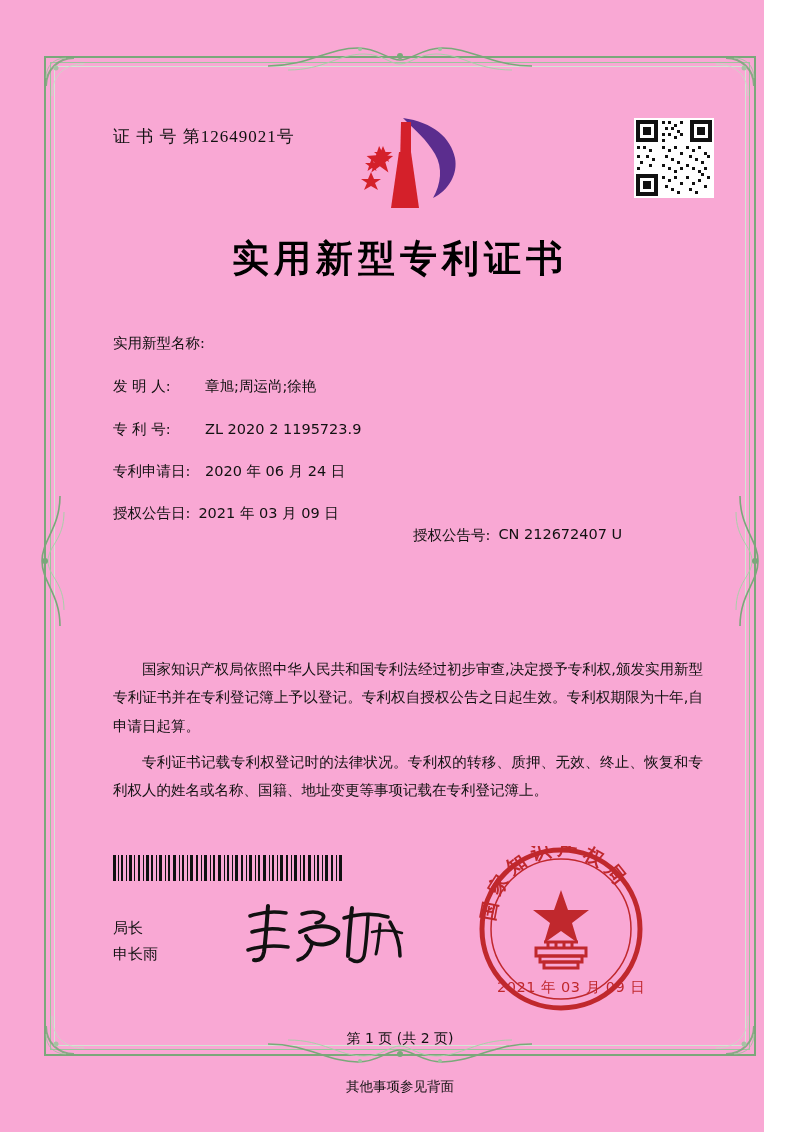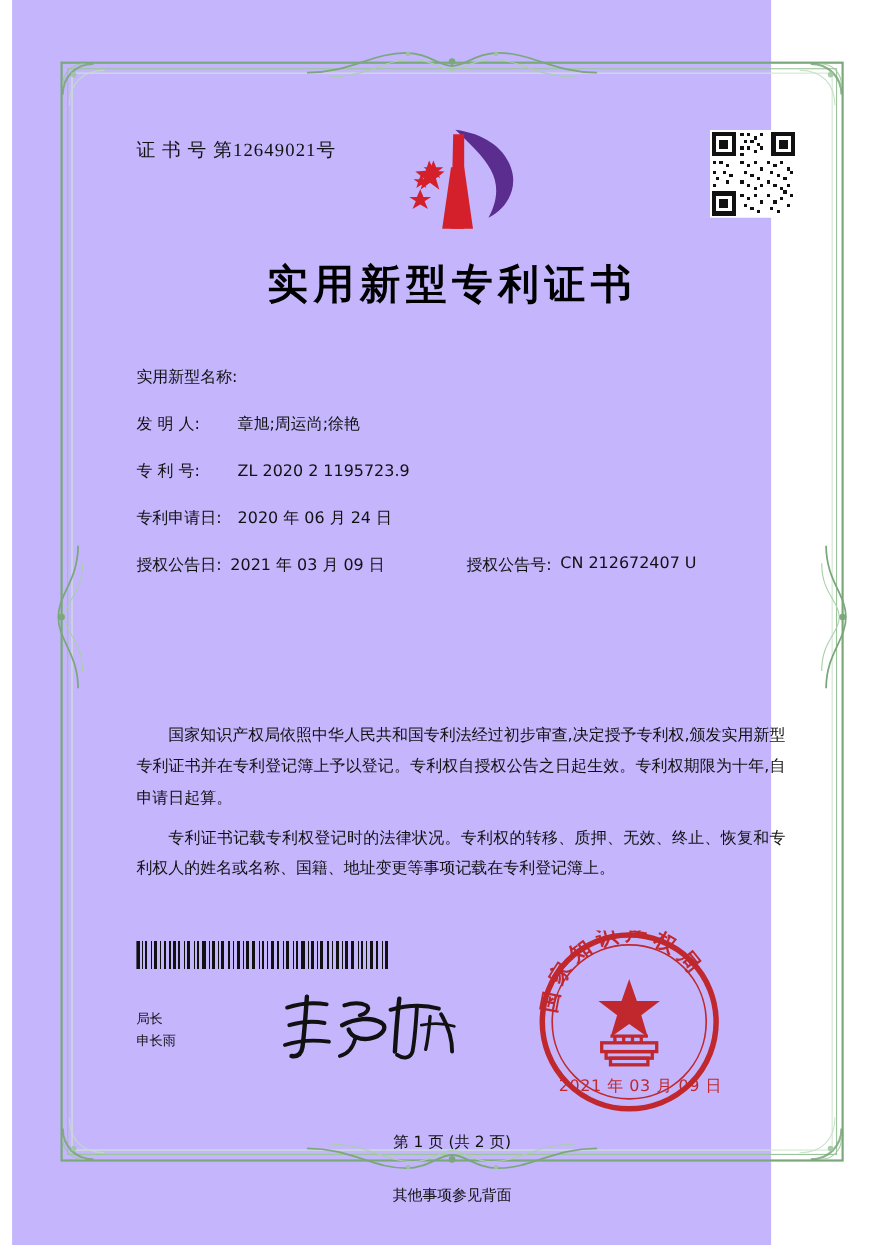--- a/index.html
+++ b/index.html
@@ -12,23 +12,23 @@
     height: 1132px;
     position: relative;
     font-family: "Liberation Sans", sans-serif;
     color: #1a1a1a;
     overflow: hidden;
   }
 
   
   .cert-page {
     position: absolute;
-    left: 11px; top: 0;
-    width: 690px; height: 1132px;
-    background: #c4b5fd;
+    left: 0; top: 0;
+    width: 764px; height: 1132px;
+    background: #f9a8d4;
   }
   .border-outer {
     position: absolute;
     left: 44px; top: 56px;
     width: 712px; height: 1000px;
     border: 2px solid #7aa87a;
     box-sizing: border-box;
   }
   .border-inner {
     position: absolute;
@@ -142,21 +142,21 @@
 
   .row-inline {
     display: flex;
     align-items: flex-start;
     margin-bottom: 21px;
     font-family: "DejaVu Sans", sans-serif;
     font-size: 14.5px;
     color: #111;
   }
   .row-inline .seg1 { width: 300px; display:flex;align-items:flex-end; }
-  .row-inline .seg2 { display:flex; }
+  .row-inline .seg2 { display:flex;margin-top:22px; }
   .seg-label { white-space: nowrap; }
   .seg-value { margin-left: 8px; white-space: nowrap; }
 
   
   .paras {
     position: absolute;
     left: 113px; top: 655px;
     width: 590px;
     font-family: "DejaVu Sans", sans-serif;
     font-size: 14.5px;
@@ -172,21 +172,21 @@
   
   .barcode {
     position: absolute;
     left: 113px; top: 855px;
     width: 232px; height: 26px;
   }
   .sign-label {
     position: absolute;
     left: 113px; top: 916px;
     font-family: "DejaVu Sans", sans-serif;
-    font-size: 12px;
+    font-size: 15px;
     line-height: 1.7;
     color: #111;
   }
   .signature {
     position: absolute;
     left: 240px; top: 898px;
     width: 180px; height: 70px;
   }
 
   

